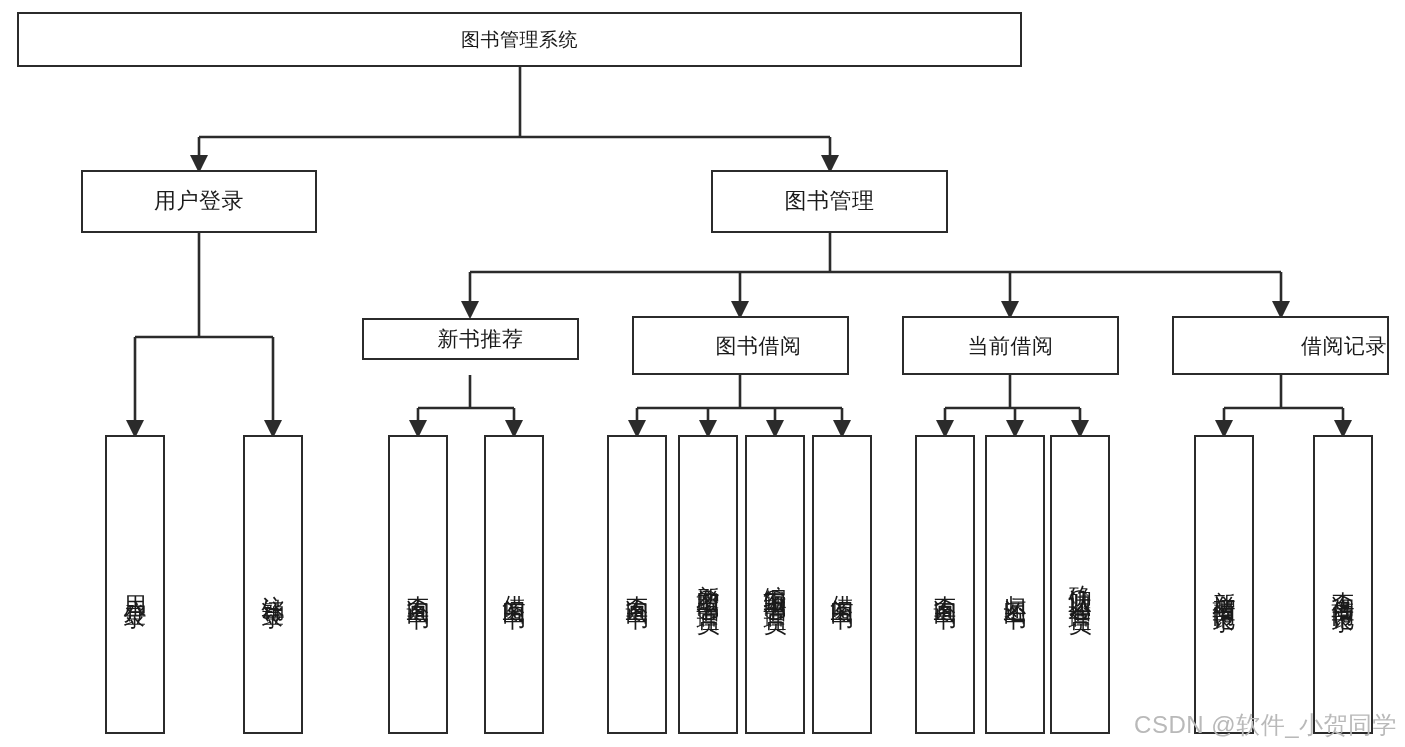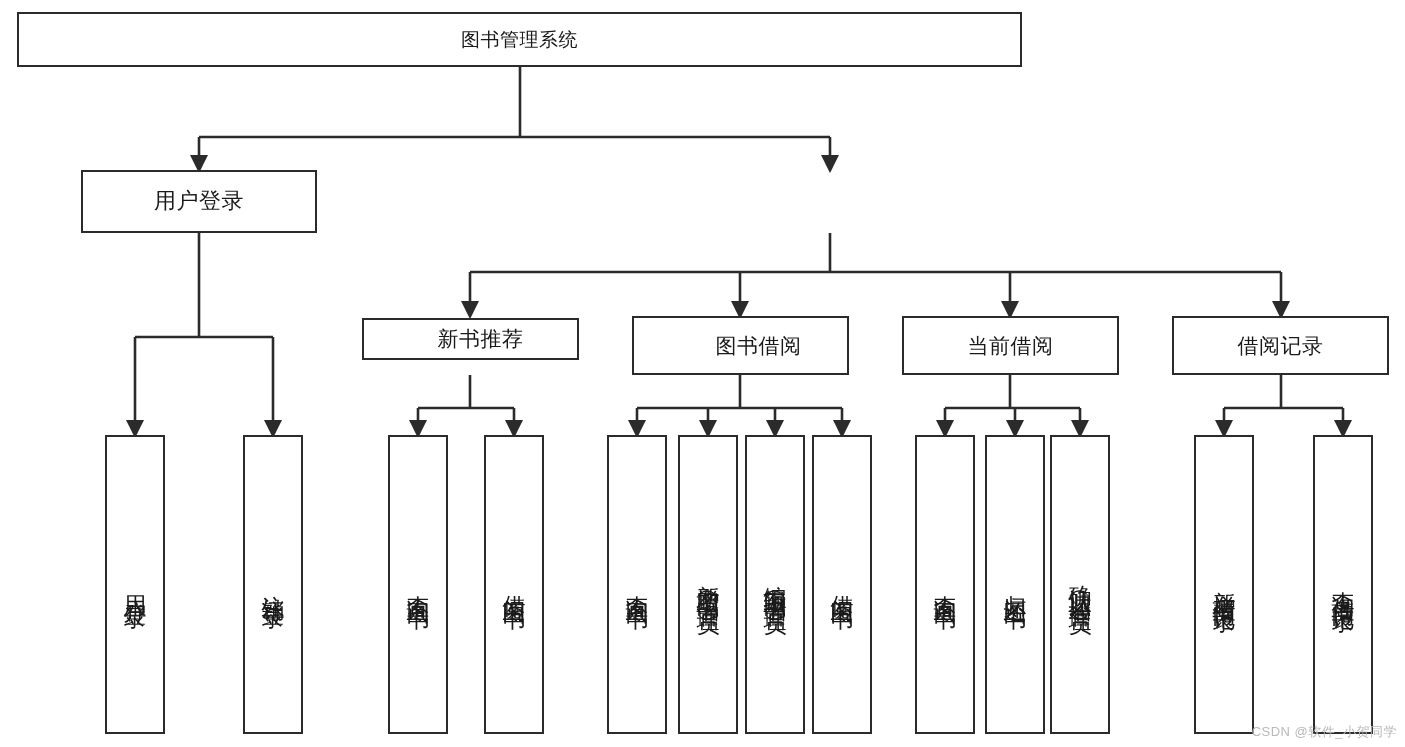--- a/index.html
+++ b/index.html
@@ -53,21 +53,21 @@
     text-orientation: upright;
     font-size: 23px;
     letter-spacing: 4px;
     white-space: normal;
     line-height: 1;
   }
   .watermark {
     position: absolute;
     right: 8px;
     bottom: 6px;
-    font-size: 13px;
+    font-size: 24px;
     color: #b9b9b9;
     z-index: 6;
     white-space: nowrap;
     letter-spacing: 0.5px;
   }
 </style>
 </head>
 <body>
 
 <div id="canvas">
@@ -122,31 +122,34 @@
     </g>
   </svg>
 
   <div class="node level0" style="left: 17px; top: 12px; width: 1005px; height: 55px;">
     <span class="node-label">图书管理系统</span>
   </div>
 
   <div class="node level1" style="left: 81px; top: 170px; width: 236px; height: 63px;">
     <span class="node-label">用户登录</span>
   </div>
+  <div class="node level1" style="left: 711px; top: 170px; width: 237px; height: 63px;">
+    <span class="node-label">图书管理</span>
+  </div>
 
   <div class="node level2" style="left: 362px; top: 318px; width: 217px; height: 42px; padding-left: 20px;">
     <span class="node-label">新书推荐</span>
   </div>
   <div class="node level2" style="left: 632px; top: 316px; width: 217px; height: 59px; padding-left: 36px;">
     <span class="node-label">图书借阅</span>
   </div>
   <div class="node level2" style="left: 902px; top: 316px; width: 217px; height: 59px;">
     <span class="node-label">当前借阅</span>
   </div>
-  <div class="node level2" style="left: 1172px; top: 316px; width: 217px; height: 59px;">
+  <div class="node level2" style="left: 1172px; top: 316px; width: 217px; height: 59px; justify-content: flex-end;">
     <span class="node-label">借阅记录</span>
   </div>
 
   <div class="node leaf" style="left: 105px; top: 435px; width: 60px; height: 299px;">
     <span class="node-label">用户登录</span>
   </div>
   <div class="node leaf" style="left: 243px; top: 435px; width: 60px; height: 299px;">
     <span class="node-label">注销登录</span>
   </div>
   <div class="node leaf" style="left: 388px; top: 435px; width: 60px; height: 299px;">

